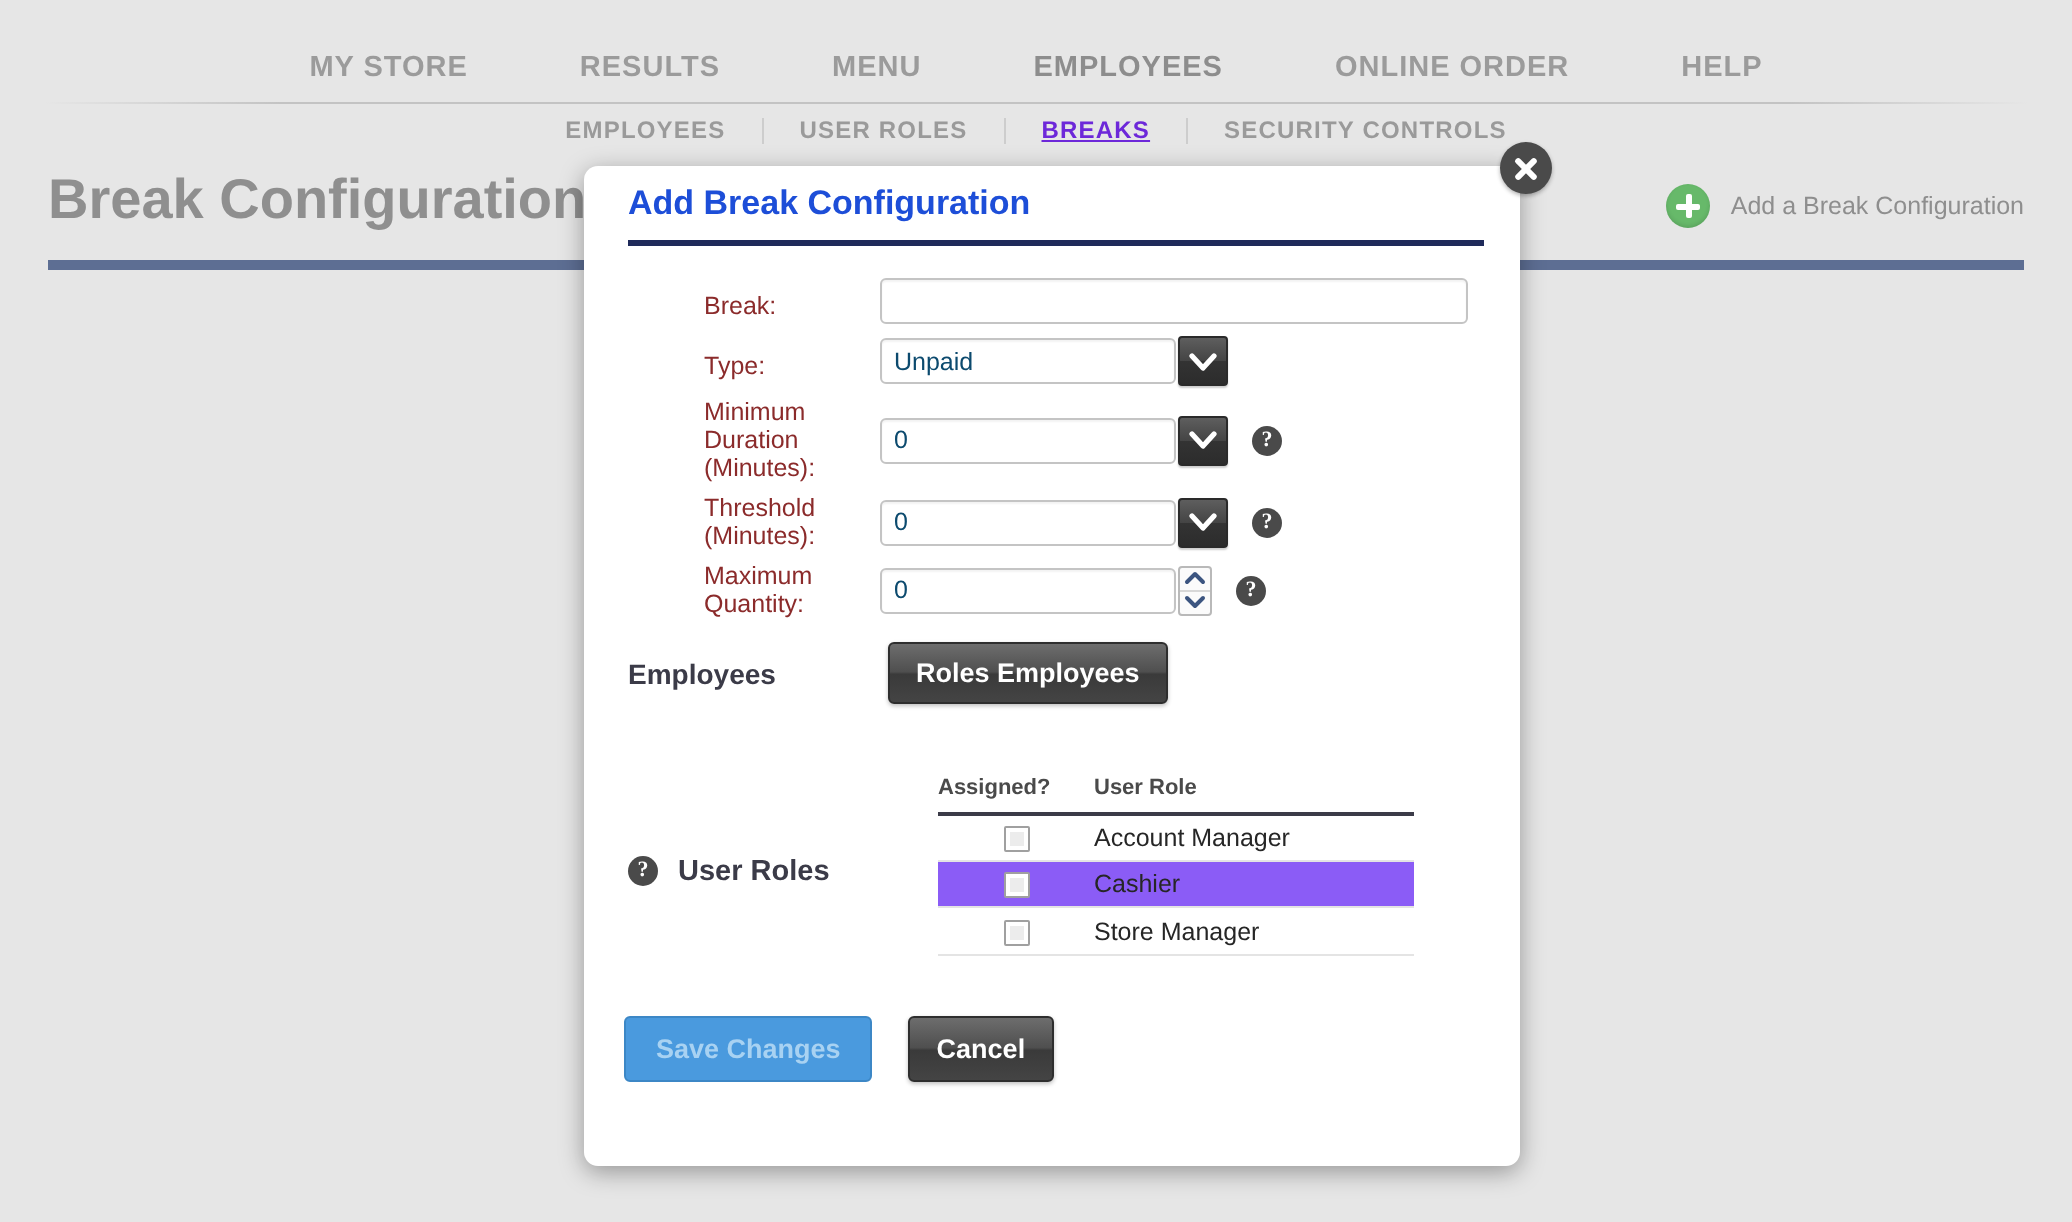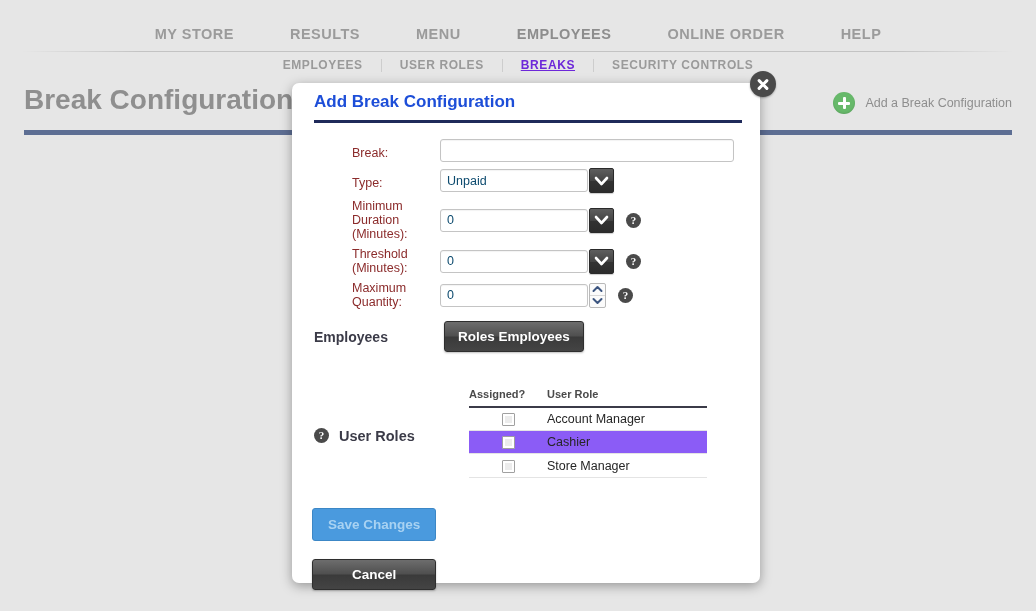--- a/index.html
+++ b/index.html
@@ -177,21 +177,21 @@
   }
   .roles-table tr.alt td { background: #8b5cf6; }
   .cb {
     width: 13px; height: 13px; border: 1px solid #a0a0a0;
     background: #ececec; display: inline-block; border-radius: 1px;
     box-shadow: inset 0 0 0 2px #fff; cursor: pointer; vertical-align: middle;
   }
   .cb-cell { text-align: center; width: 78px; }
 
   
-  .modal-footer { position: absolute; left: 20px; top: 425px; display: flex; gap: 18px; flex-direction: column; }
+  .modal-footer { position: absolute; left: 20px; top: 425px; display: flex; gap: 18px; }
   .btn-primary {
     background: #4a9ade; border: 1px solid #3c87c6; border-radius: 3px;
     color: #a8d2f2; font-size: 13.5px; font-weight: bold;
     padding: 8px 15px; cursor: pointer;
     font-family: "Liberation Sans", sans-serif;
   }
 </style>
 </head>
 <body>
 

